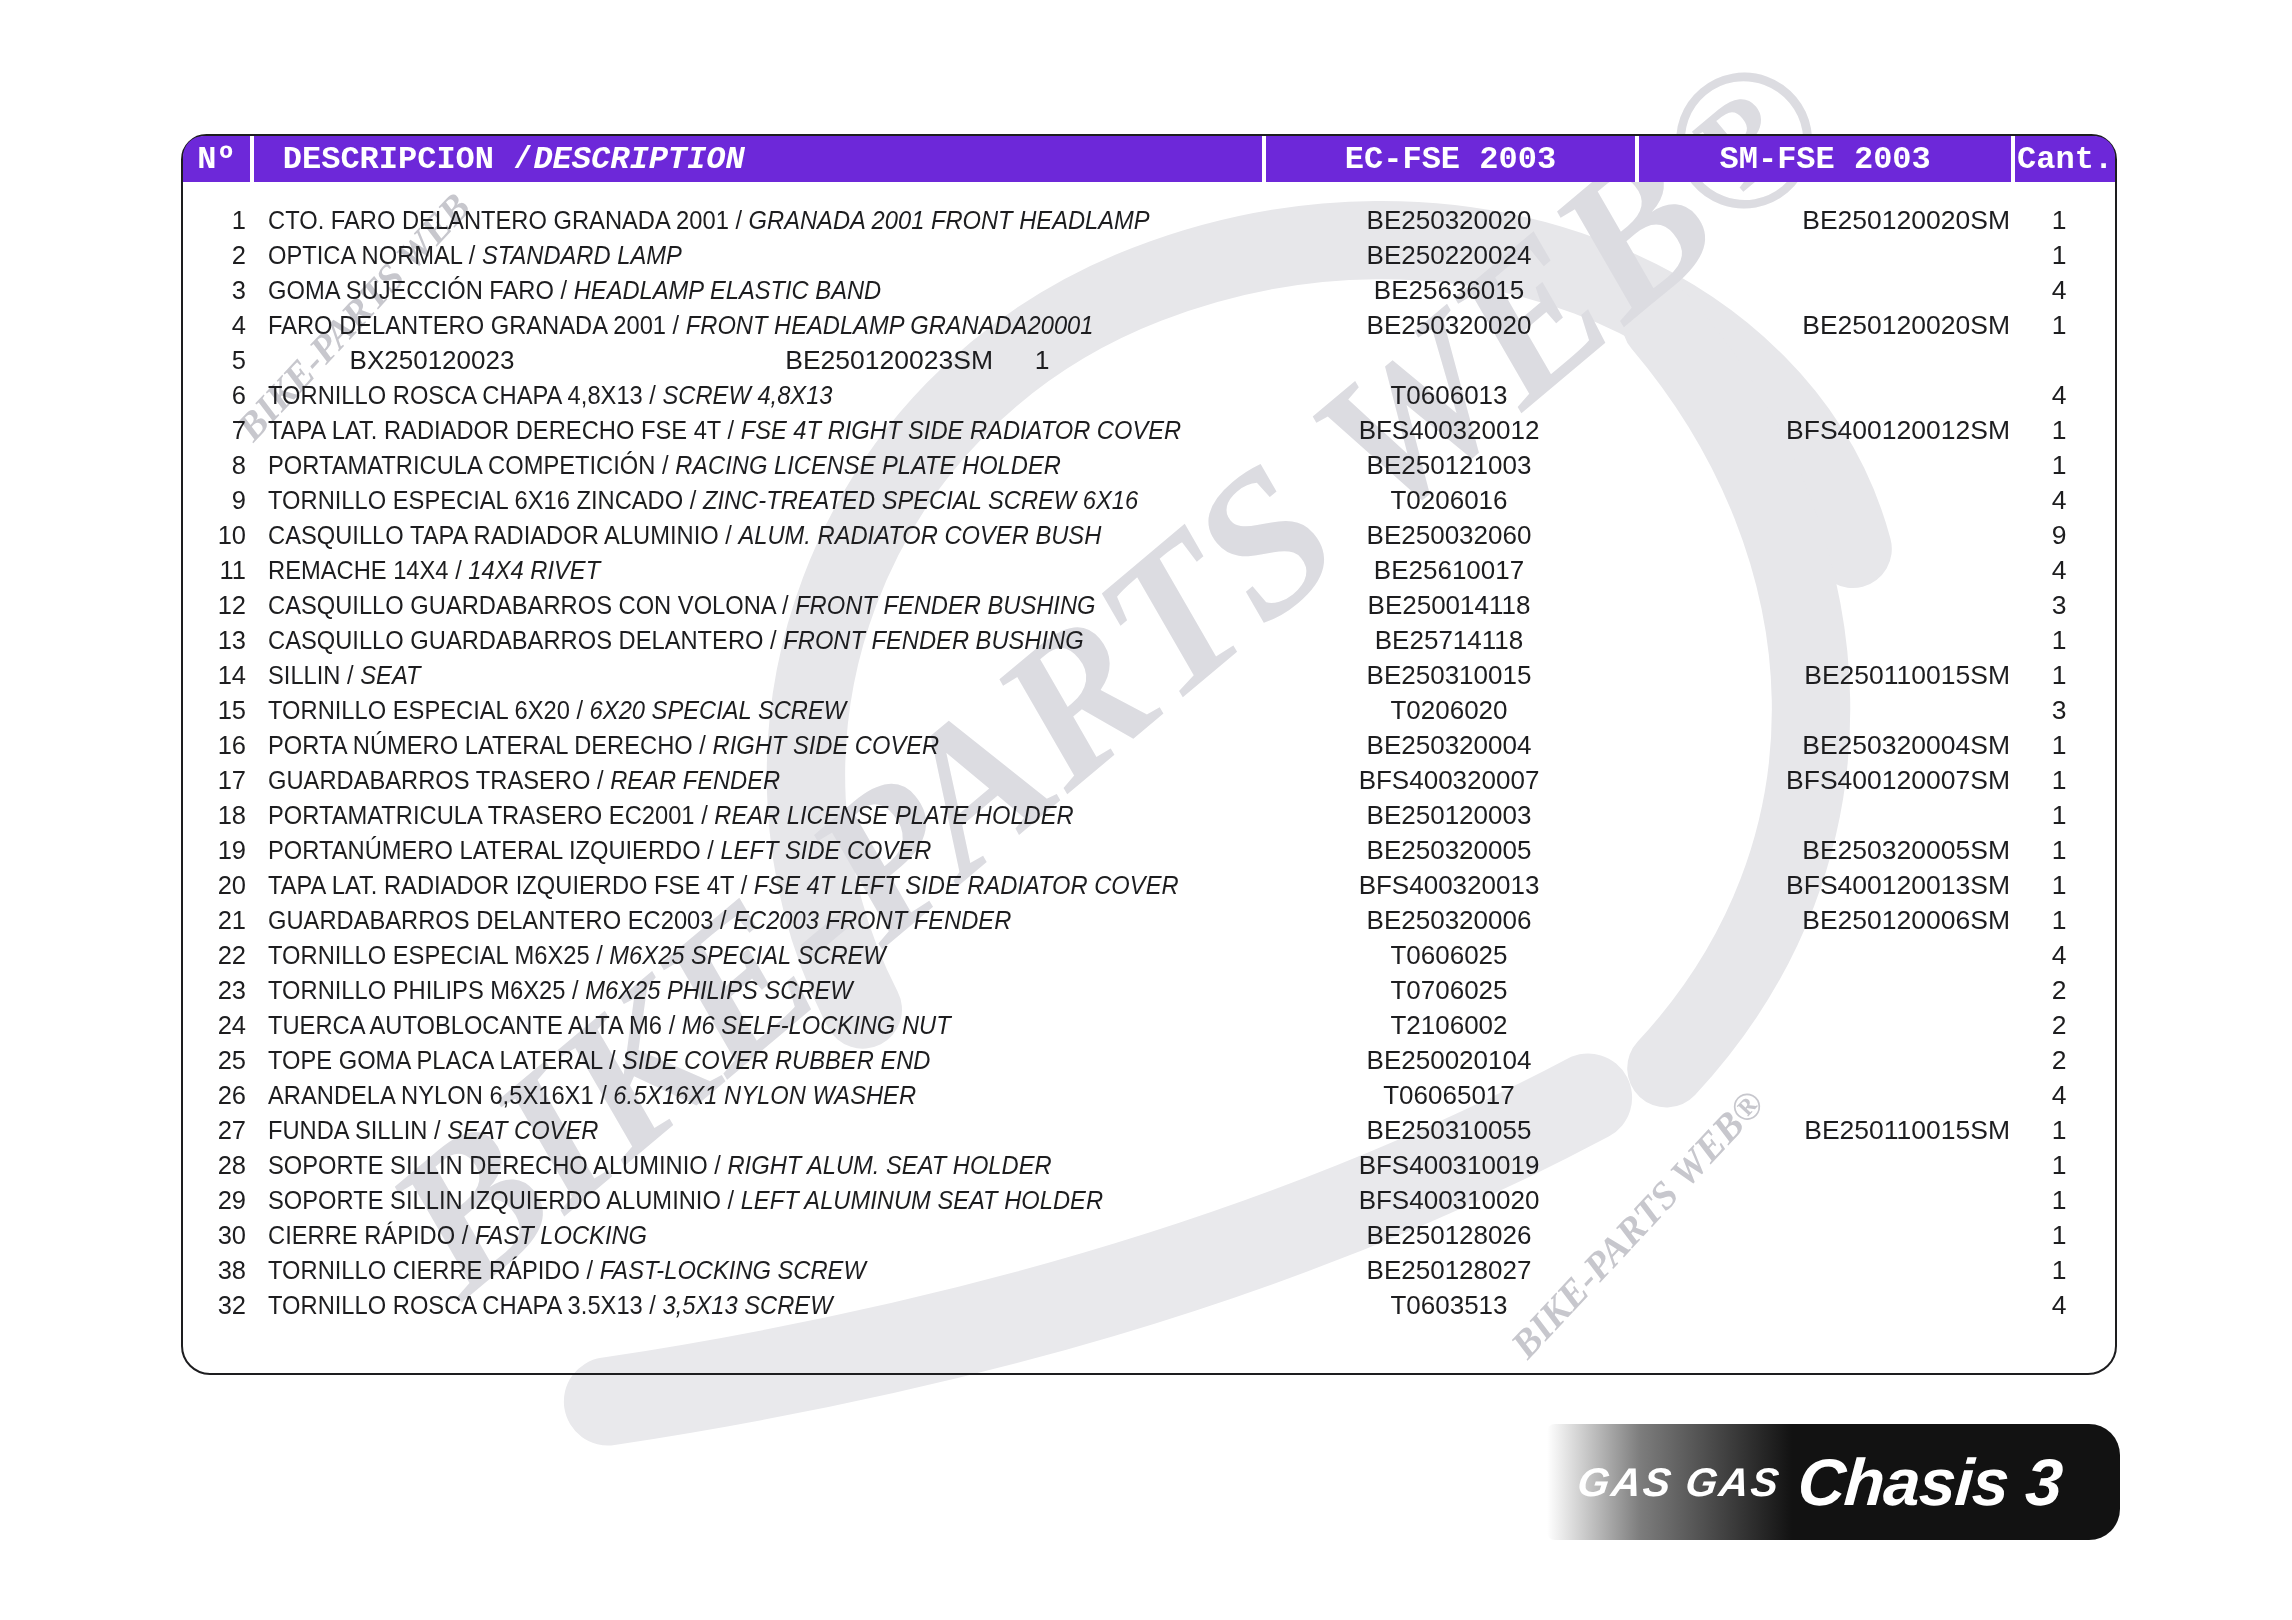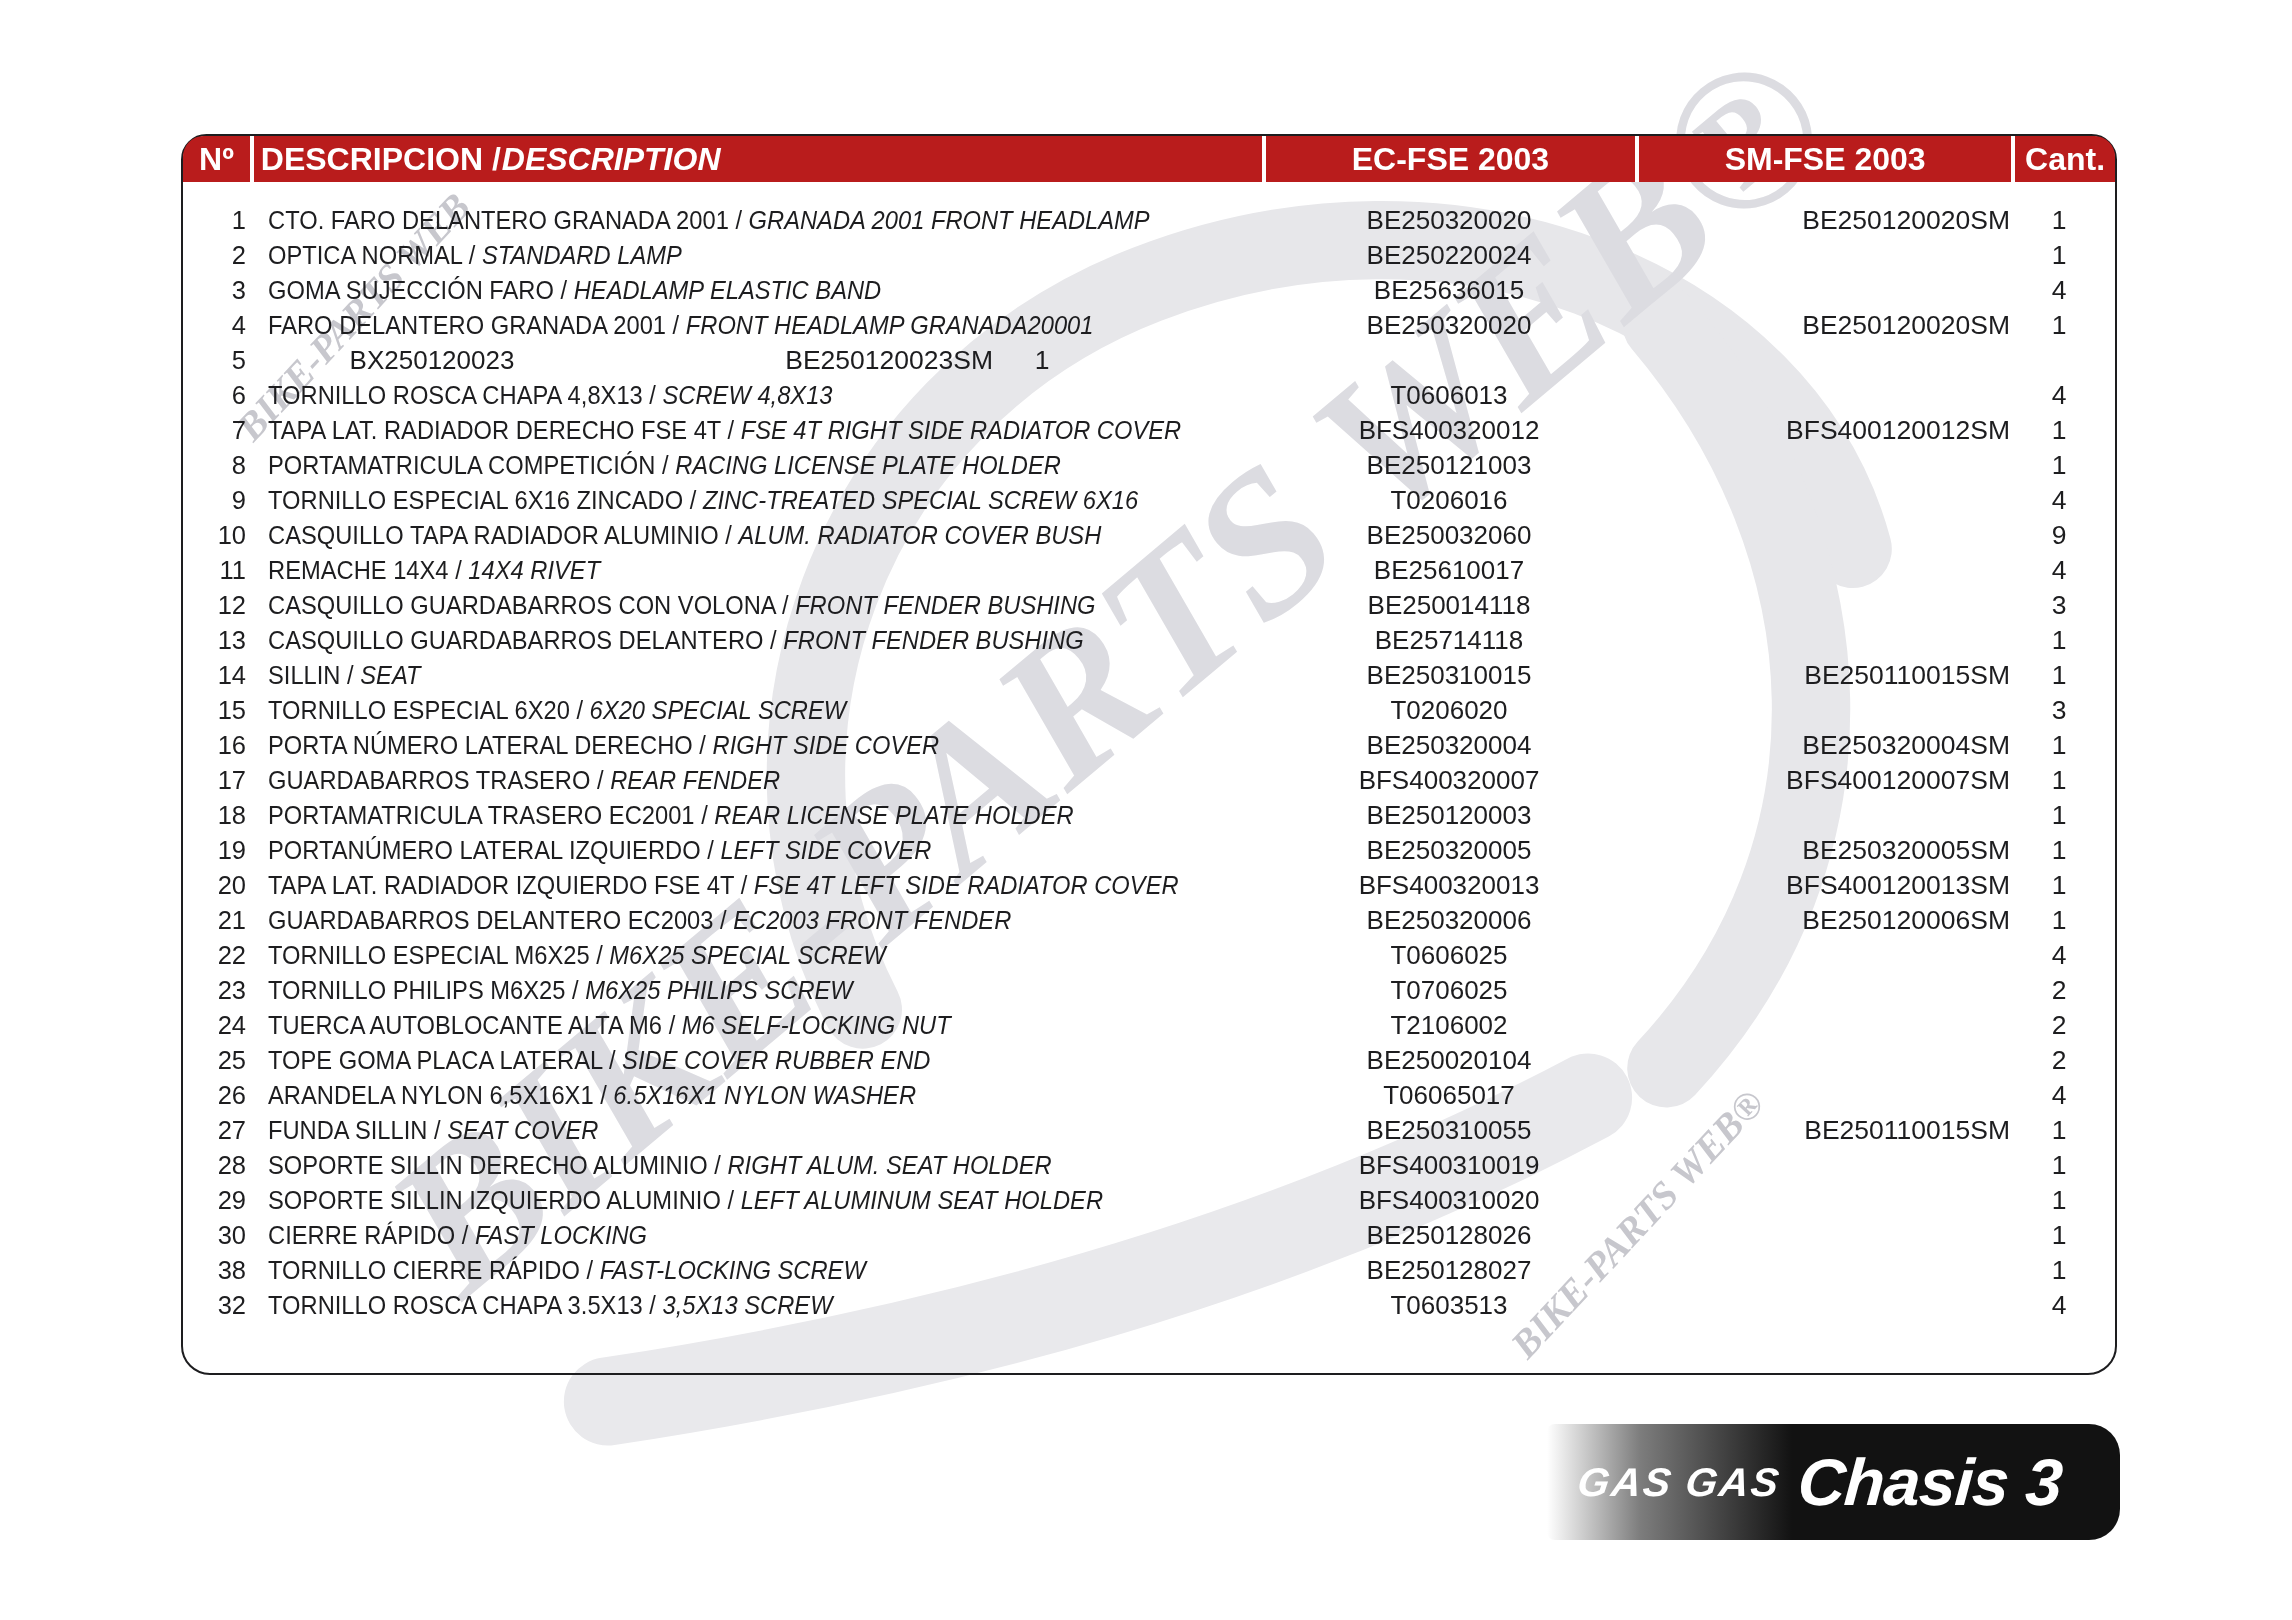--- a/index.html
+++ b/index.html
@@ -17,28 +17,28 @@
   .wm-small-tl{left:59px;top:294px;width:588px;font-size:39px;color:#c7c7cd;transform:rotate(-47deg);}
   .wm-small-br{left:1343px;top:1201px;width:588px;font-size:39px;color:#c7c7cd;transform:rotate(-47deg);}
   .wm-svg{position:absolute;left:0;top:0;}
   
   .parts-table{
     position:absolute;left:181px;top:134px;width:1936px;height:1241px;z-index:1;
     border:2.9px solid #1d1d1f;border-radius:25.5px 25.5px 29px 29px;
     box-sizing:border-box;background:transparent;
   }
   .thead{
-    display:flex;align-items:center;height:46px;background:#b91c1c;
+    display:flex;align-items:center;height:46px;background:#6d28d9;
     border-radius:20.6px 20.6px 0 0;color:#ffffff;
-    font-family:Liberation Sans, sans-serif;font-weight:bold;font-size:32px;
+    font-family:Liberation Mono, monospace;font-weight:bold;font-size:32px;
   }
   .hcell{box-sizing:border-box;height:46px;display:flex;align-items:center;justify-content:center;}
   .hsep{width:3.9px;height:46px;background:#ffffff;flex:0 0 auto;}
   .h-no{width:67px;}
-  .h-desc{width:1010px;justify-content:flex-start;padding-left:7px;}
+  .h-desc{width:1010px;justify-content:flex-start;padding-left:29px;}
   .h-desc .it{font-style:italic;margin-left:1px;}
   .h-desc .rm{font-style:normal;}
   .h-ec{width:370px;}
   .h-sm{width:373px;}
   .h-qty{width:100px;}
   .tbody{padding-top:20.6px;}
   .row{display:flex;align-items:center;height:35px;font-size:25.5px;color:#1d1d1f;}
   .c-num{width:63px;text-align:right;flex:0 0 auto;}
   .c-desc{width:1017px;box-sizing:border-box;padding-left:21.6px;flex:0 0 auto;overflow:visible;}
   .squeeze{display:inline-block;white-space:nowrap;transform:scaleX(.93);transform-origin:0 50%;}

